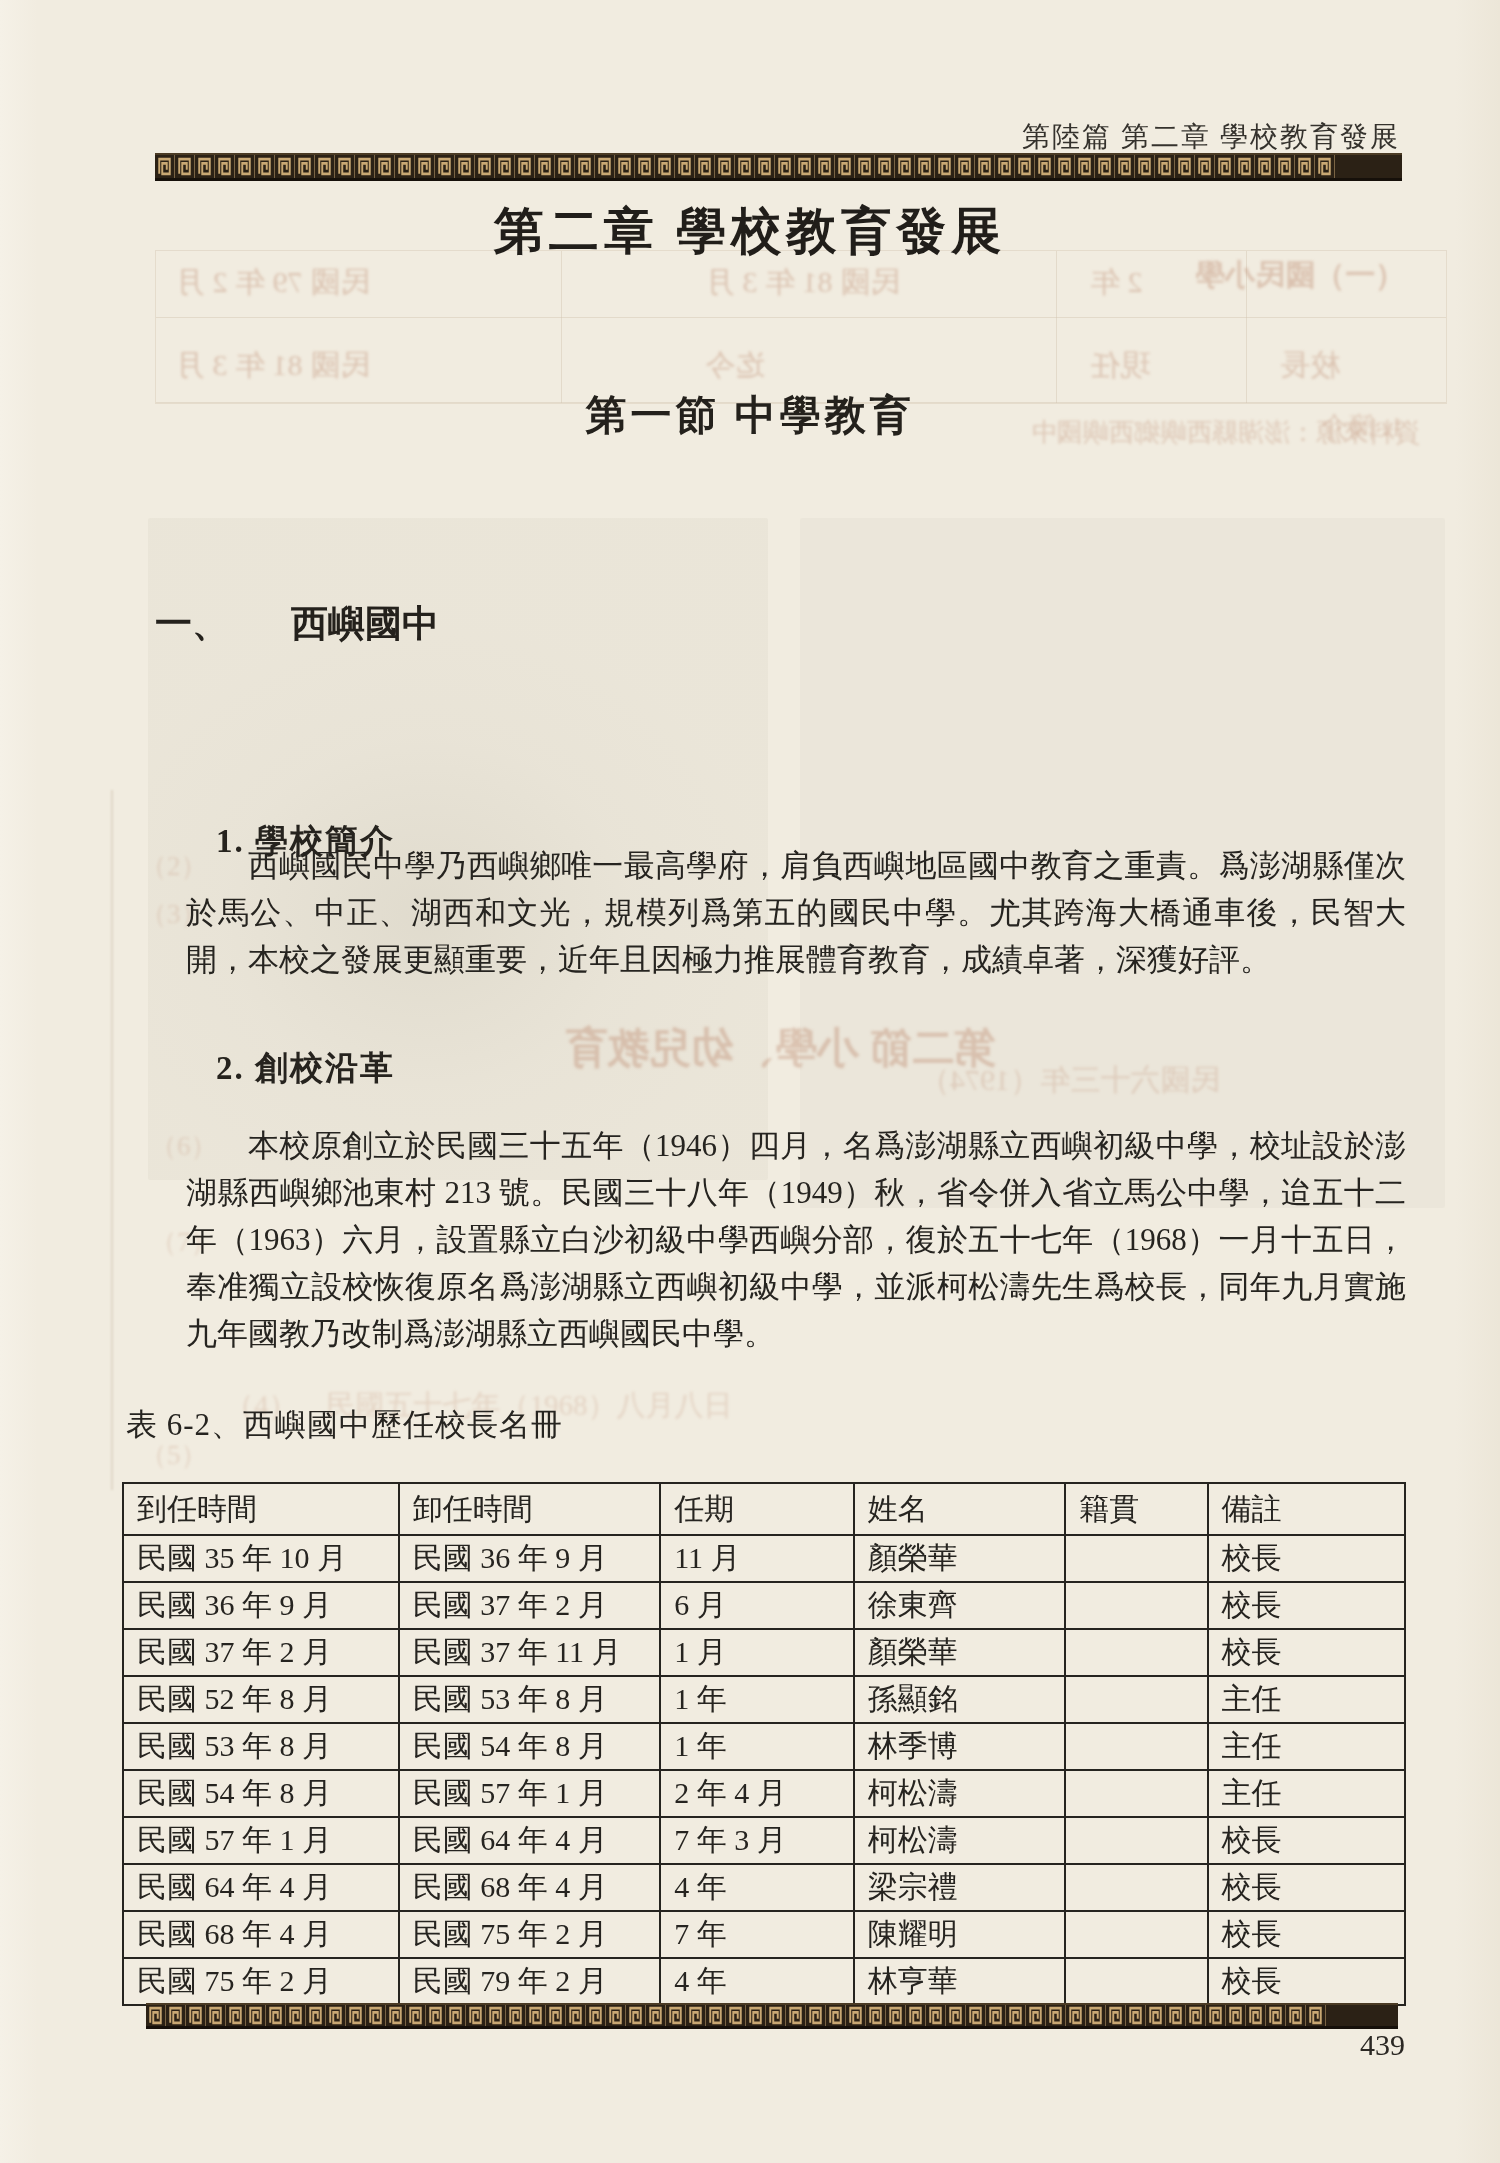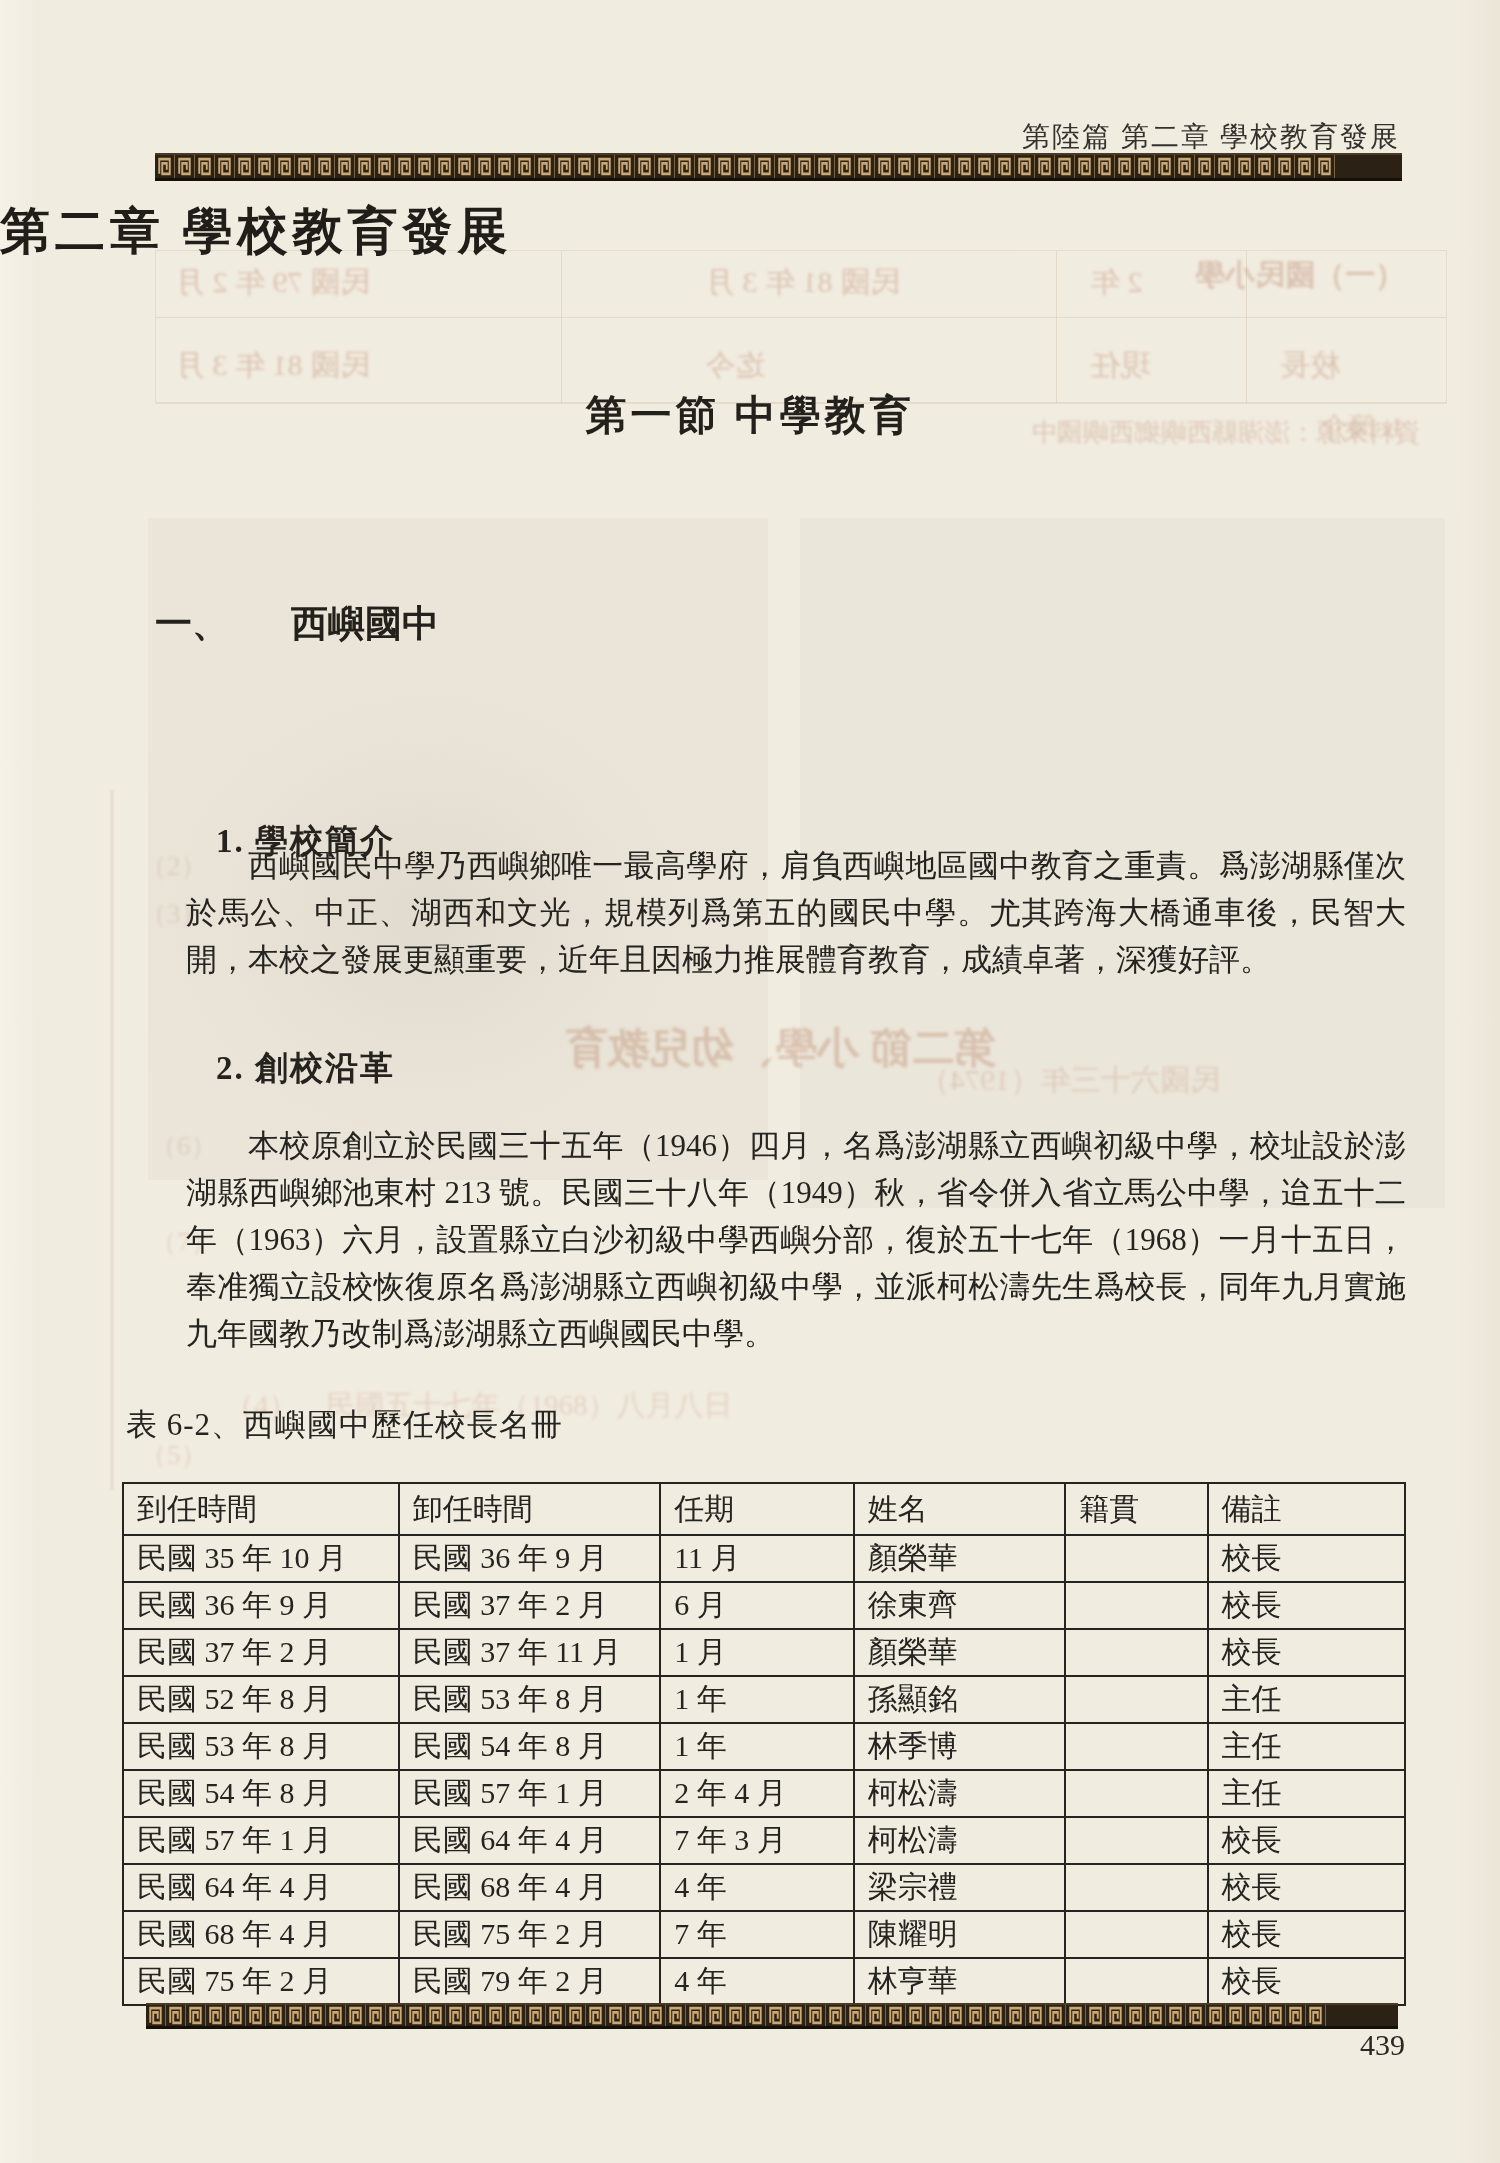--- a/index.html
+++ b/index.html
@@ -27,21 +27,21 @@
     letter-spacing:2px;color:#35322d;}
   
   .meander{position:absolute;display:flex;overflow:hidden;background:#2b2115;
     border-top:2px solid #4a3a24;border-bottom:3px solid #16100a;box-sizing:border-box;}
   .meander.top{left:155px;top:153px;width:1247px;height:28px;}
   .meander.bottom{left:146px;top:2003px;width:1252px;height:26px;}
   .mcell{flex:0 0 20px;height:100%;box-sizing:border-box;border-right:1px solid rgba(201,168,115,.5);
     display:flex;align-items:center;justify-content:center;}
   .mcell svg{display:block;}
   
-  .chapter-title{position:absolute;left:0;top:198px;width:100%;margin:0;
+  .chapter-title{position:absolute;left:0;top:198px;width:100%;margin:0;text-align:center;
     font-size:50px;font-weight:700;letter-spacing:5px;color:#211e1a;}
   .section-title{position:absolute;left:0;top:388px;width:100%;margin:0;text-align:center;
     font-size:41px;font-weight:700;letter-spacing:4px;color:#24211c;}
   .subsection{position:absolute;left:138px;top:582px;margin:17px;font-size:37px;font-weight:700;color:#24211c;}
   .subsection .gap{display:inline-block;width:62px;}
   .h3{position:absolute;left:200px;margin:16px;font-size:33px;font-weight:700;color:#26231e;letter-spacing:2px;}
   .h3.intro{top:803px;}
   .h3.history{top:1030px;}
   
   .body-para{position:absolute;left:186px;width:1220px;margin:0;font-size:31px;line-height:47px;

